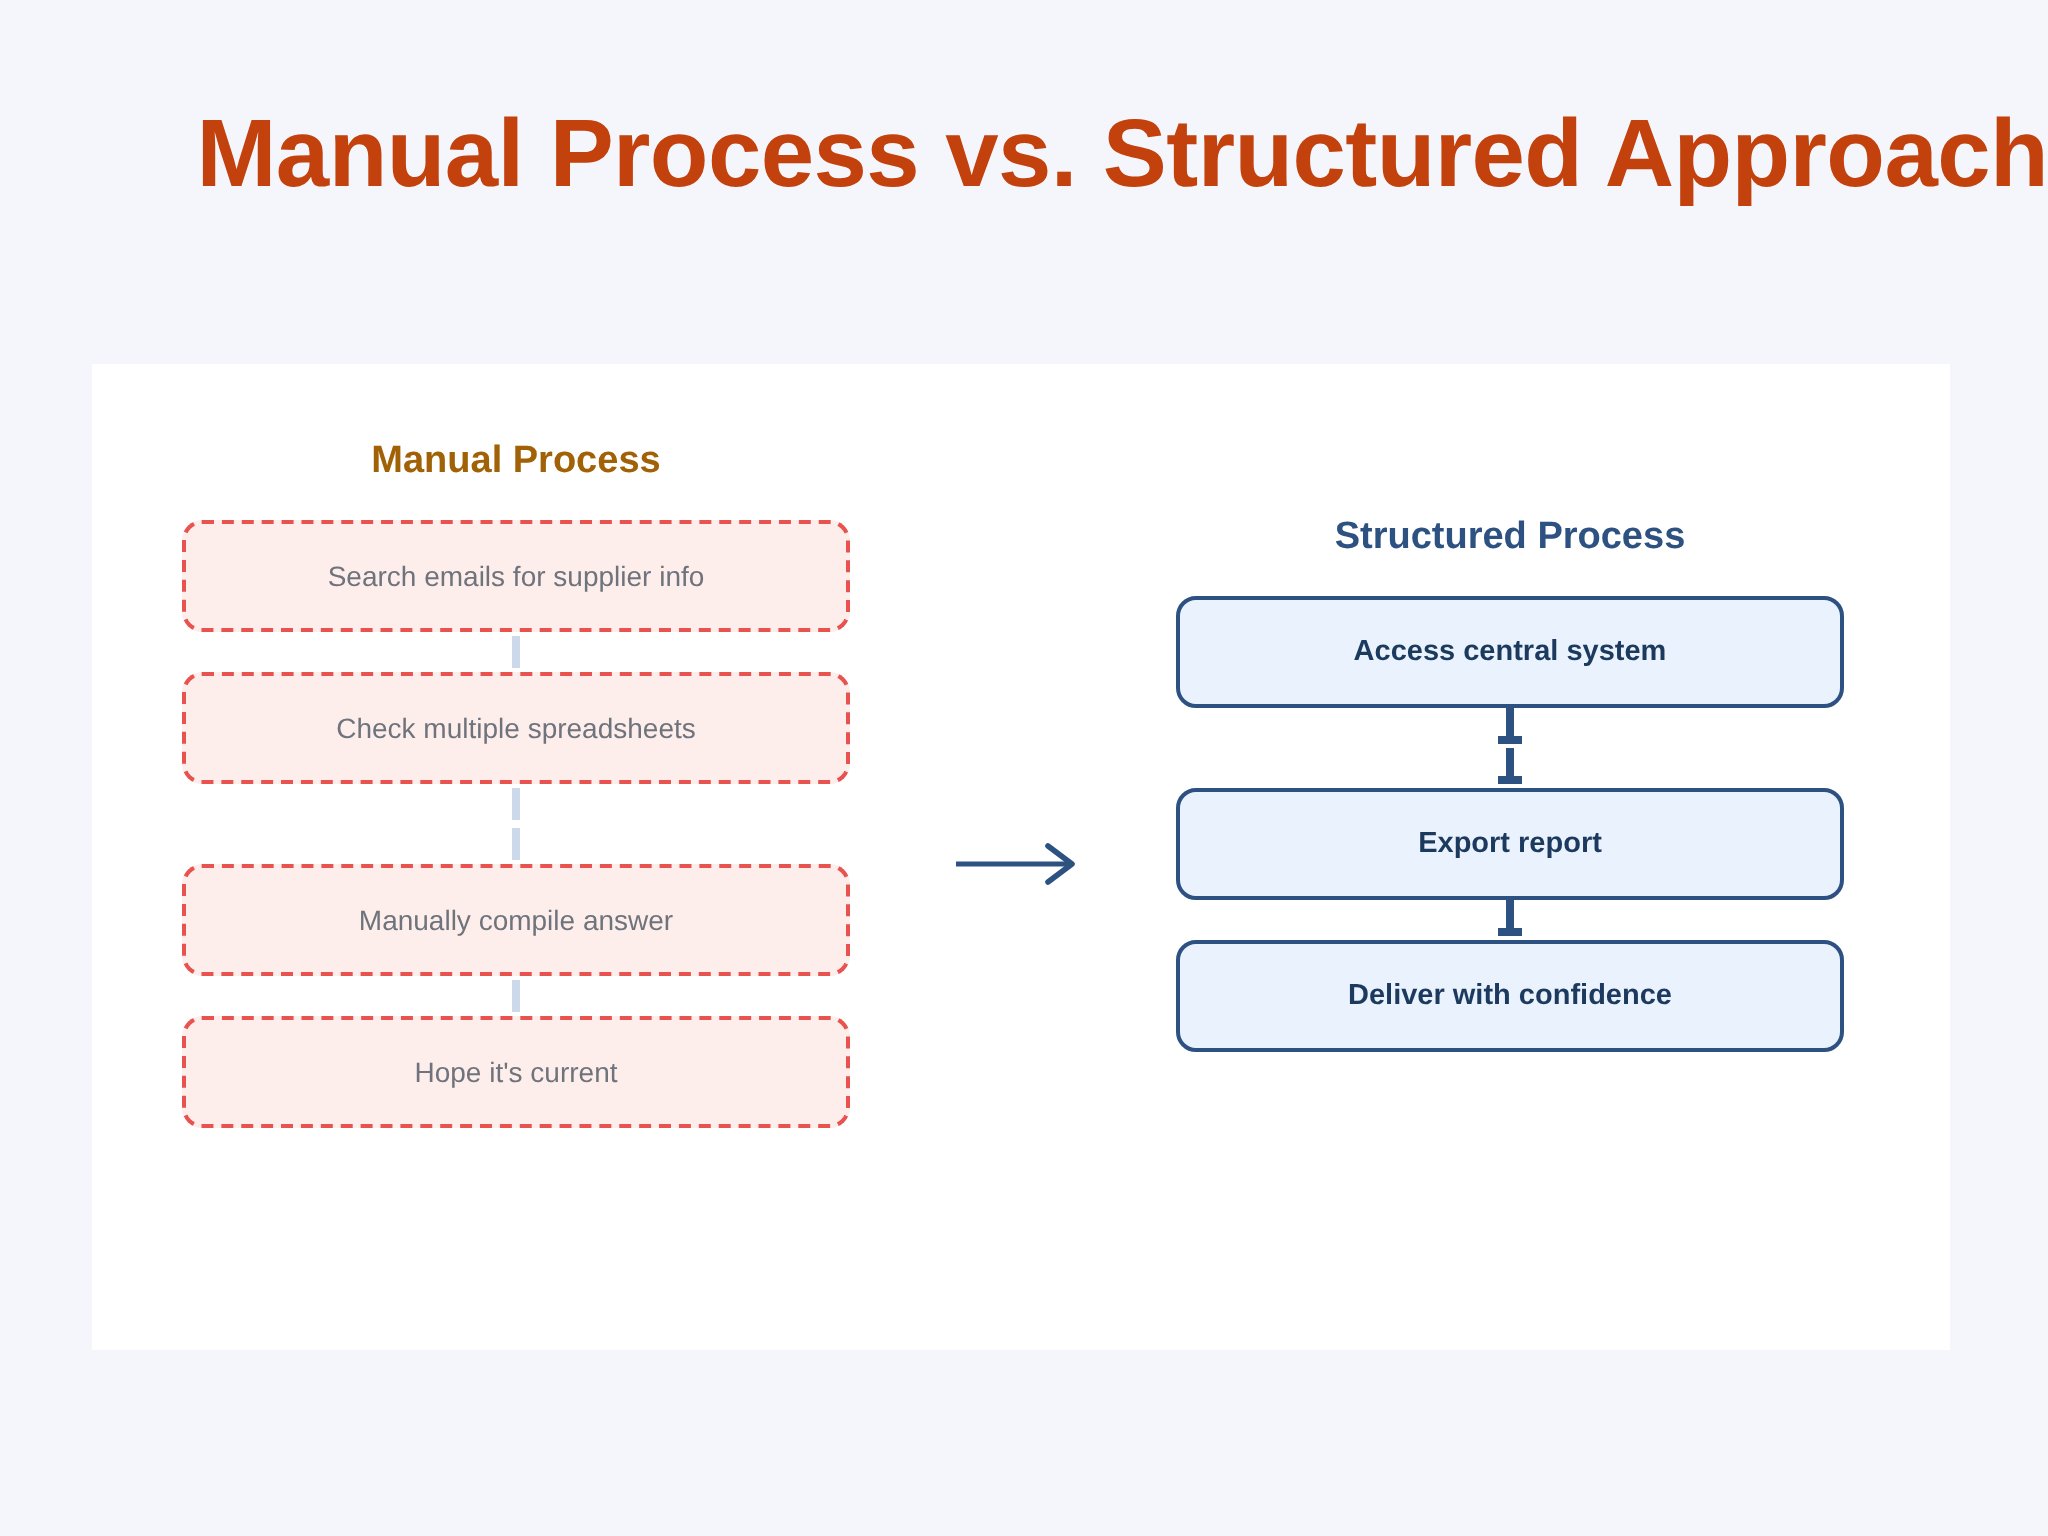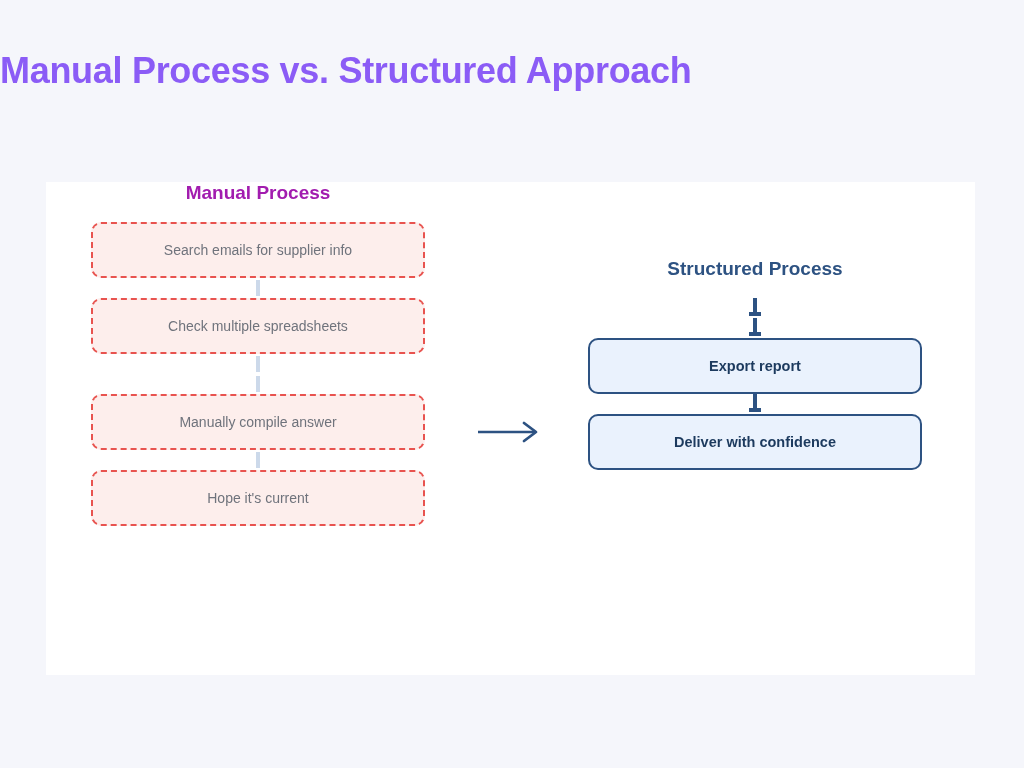--- a/index.html
+++ b/index.html
@@ -16,24 +16,24 @@
     font-family: "Liberation Sans", sans-serif;
     position: relative;
   }
 
   
   .page-title {
     position: absolute;
     left: 0;
     top: 50px;
     width: 1024px;
-    text-align: left;
-    font-size: 36px;
+    text-align: right;
+    font-size: 48px;
     font-weight: bold;
-    color: #8b5cf6;
+    color: #c2410c;
     letter-spacing: -0.3px;
     white-space: nowrap;
   }
 
   
   .diagram-panel {
     position: absolute;
     left: 46px;
     top: 182px;
     width: 929px;
@@ -51,21 +51,22 @@
   .column-structured { left: 542px; width: 334px; }
 
   .column-header {
     text-align: center;
     font-size: 19px;
     font-weight: bold;
     white-space: nowrap;
   }
 
   .column-manual .column-header {
-    color: #a21caf;
+    color: #a16207;
+    margin-top: 38px;
     margin-bottom: 18px;
   }
 
   .column-structured .column-header {
     color: #2d5282;
     margin-top: 76px;
     margin-bottom: 18px;
   }
 
   
@@ -203,20 +204,23 @@
       <polyline points="48,3 60,12 48,21" fill="none" stroke="#2d5282" stroke-width="2.8" stroke-linecap="round" stroke-linejoin="round"></polyline>
     </svg>
   </div>
 
   <div class="column column-structured">
 
     <div class="column-header">Structured Process</div>
 
     <ul class="step-list">
 
+      <li class="step-item">
+        <div class="step-box-structured">Access central system</div>
+      </li>
 
       <li class="connector connector-structured"></li>
 
 
       <li class="connector connector-structured"></li>
 
       <li class="step-item">
         <div class="step-box-structured">Export report</div>
       </li>
 

